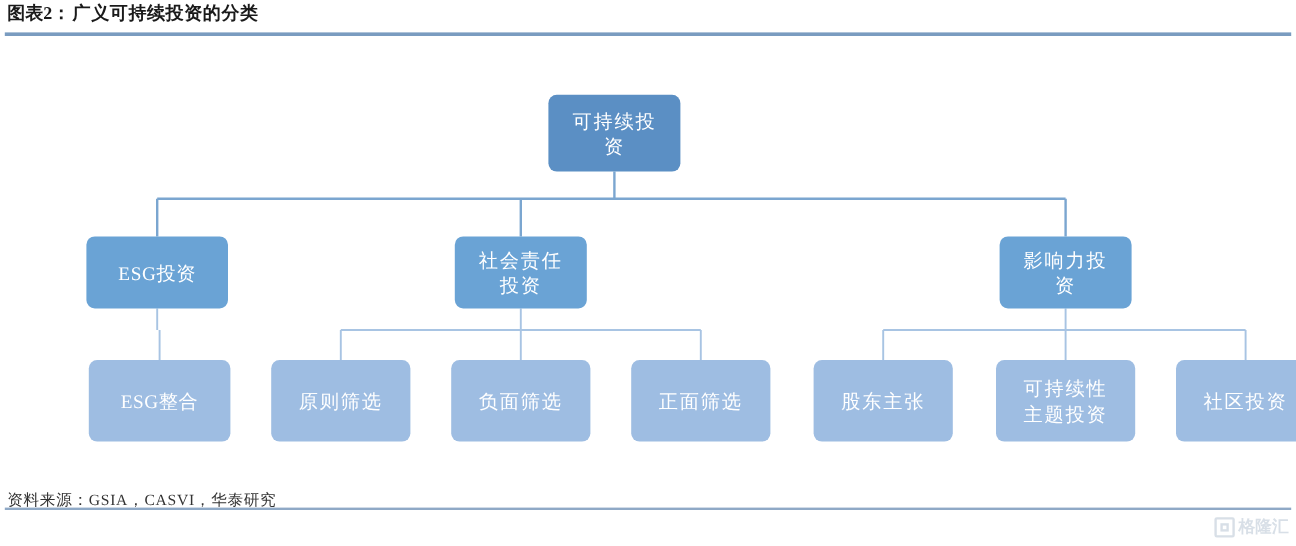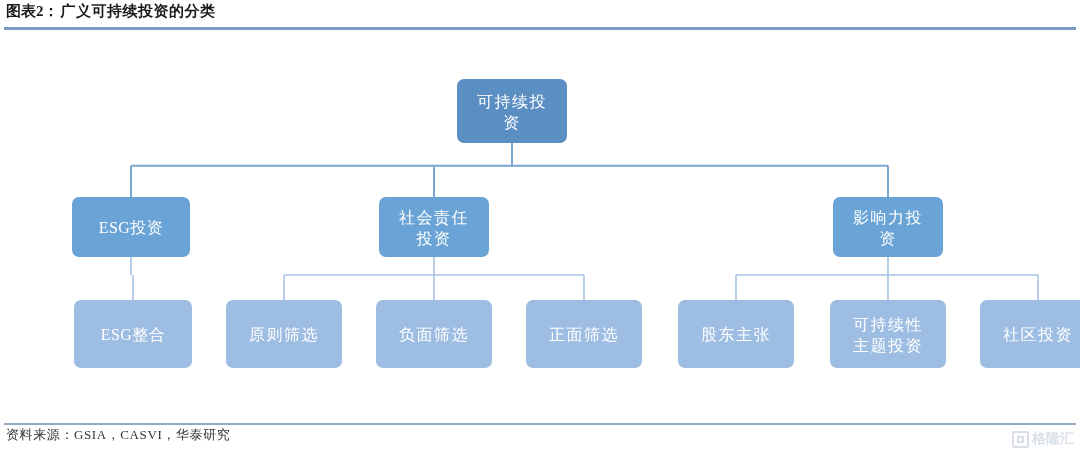--- a/index.html
+++ b/index.html
@@ -69,21 +69,21 @@
     position: absolute;
     left: 4px;
     top: 423px;
     width: 1072px;
     height: 2px;
     background: #8fa9c6;
   }
   .footer-src {
     position: absolute;
     left: 6px;
-    top: 426px;
+    top: 408px;
     font-family: "Liberation Serif", "DejaVu Serif", serif;
     font-size: 13px;
     color: #333333;
     letter-spacing: 0.6px;
     white-space: nowrap;
   }
 
   
   .watermark {
     position: absolute;

